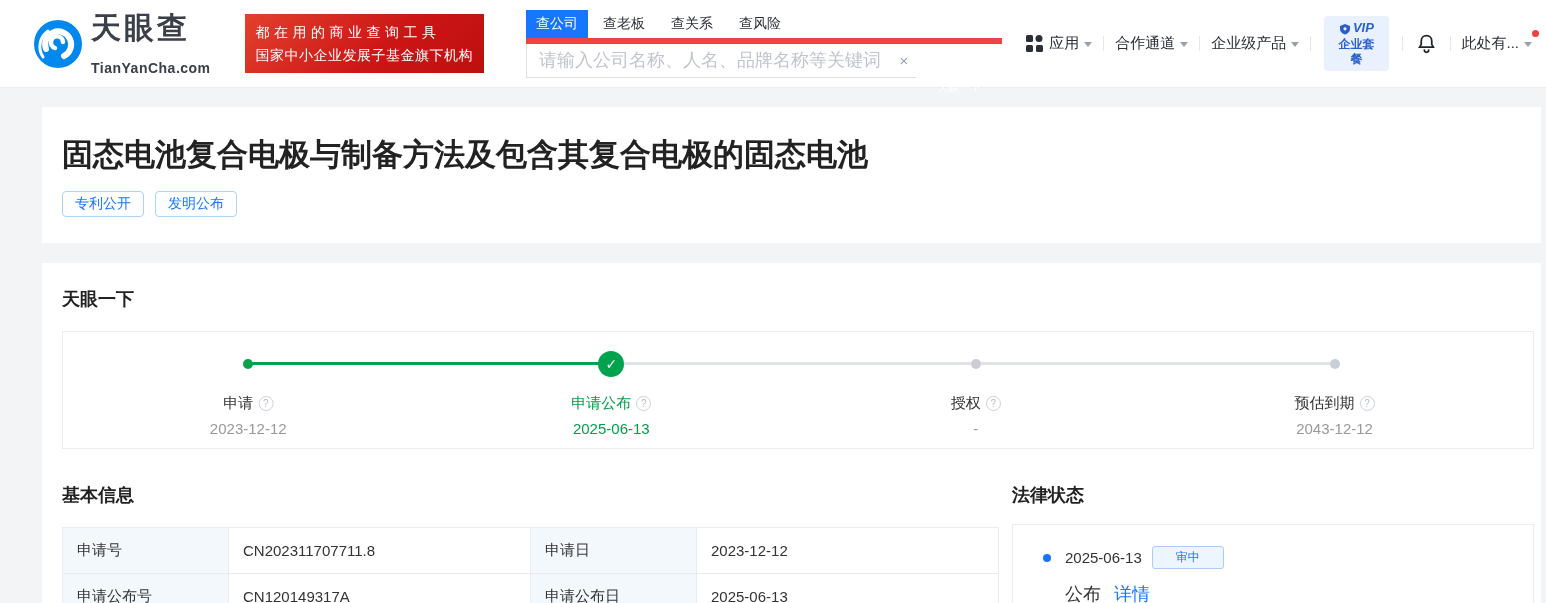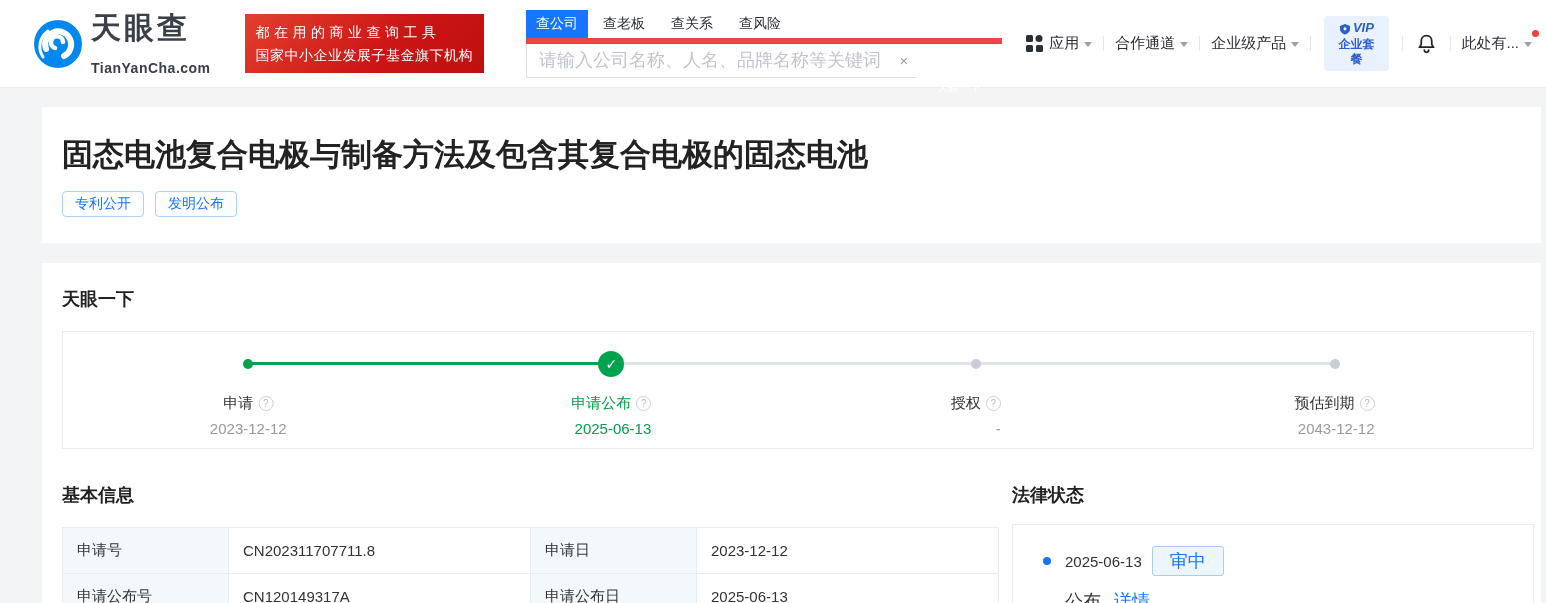--- a/index.html
+++ b/index.html
@@ -59,21 +59,21 @@
   
   .tl-box { margin-top:20px; border:1px solid #e9ecf0; height:118px; position:relative; }
   .tl-line { position:absolute; top:30px; left:12.6%; width:73.9%; height:3px; background:#dfe3e8; }
   .tl-line-done { position:absolute; top:30px; left:12.6%; width:24.7%; height:3px; background:#00a34d; }
   .tl-dot { position:absolute; top:26.5px; width:10px; height:10px; border-radius:50%;
     background:#c9ced6; transform:translateX(-50%); }
   .tl-dot.done { background:#00a34d; }
   .tl-check { position:absolute; top:18.5px; width:26px; height:26px; border-radius:50%;
     background:#00a34d; transform:translateX(-50%); display:flex; align-items:center;
     justify-content:center; color:#fff; font-size:14px; font-weight:bold; }
-  .tl-step { position:absolute; top:62px; transform:translateX(-50%); text-align:right; white-space:nowrap; }
+  .tl-step { position:absolute; top:62px; transform:translateX(-50%); text-align:center; white-space:nowrap; }
   .tl-label { font-size:15px; color:#333; display:flex; align-items:center; justify-content:center; gap:5px; }
   .tl-date { font-size:15px; color:#999; margin-top:7px; }
   .tl-step.current .tl-label, .tl-step.current .tl-date { color:#00a04a; }
   .help-icon { width:15px; height:15px; border:1px solid #ccd1d8; border-radius:50%; color:#b8bec6;
     font-size:10px; display:inline-flex; align-items:center; justify-content:center; cursor:pointer; }
   .p1{left:12.6%;} .p2{left:37.3%;} .p3{left:62.1%;} .p4{left:86.5%;}
 
   
   .info-row { display:flex; margin-top:34px; }
   .basic-col { width:936px; }
@@ -81,21 +81,21 @@
   .info-table { border-collapse:collapse; margin-top:20px; width:936px; table-layout:fixed; }
   .info-table td { border:1px solid #e8ecf1; height:46px; font-size:15px; color:#333; padding:0 14px; }
   td.lbl { background:#f3f8fd; width:166px; }
   td.val { background:#fff; width:302px; }
 
   .legal-box { margin-top:17px; border:1px solid #e9ecf0; min-height:130px; padding:21px 20px 18px 30px; }
   .legal-item-top { display:flex; align-items:center; }
   .legal-bullet { width:8px; height:8px; border-radius:50%; background:#1775ff; margin-right:14px; flex:0 0 auto; }
   .legal-date { font-size:15px; color:#333; }
   .legal-badge { margin-left:10px; border:1px solid #a9cdf8; background:#edf5fe; color:#1775ff;
-    font-size:18px; padding:2px 17px; border-radius:3px; }
+    font-size:12px; padding:2px 23px; border-radius:3px; }
   .legal-line2 { margin-top:13px; margin-left:22px; font-size:18px; color:#333; }
   .legal-link { color:#1775ff; margin-left:8px; cursor:pointer; text-decoration:none; }
 </style>
 </head>
 <body>
 
 <div class="header">
   <div class="logo">
     <svg class="logo-icon" viewBox="0 0 48 48">
       <circle cx="24" cy="24" r="24" fill="#0088ef"></circle>

